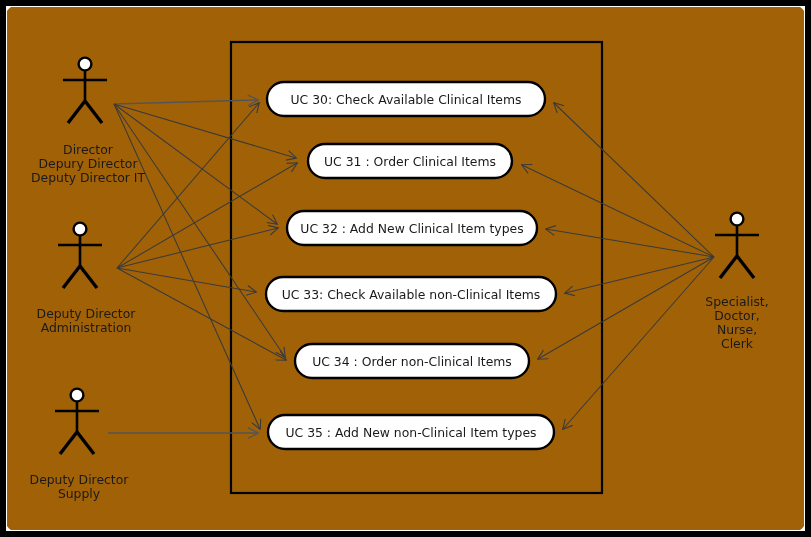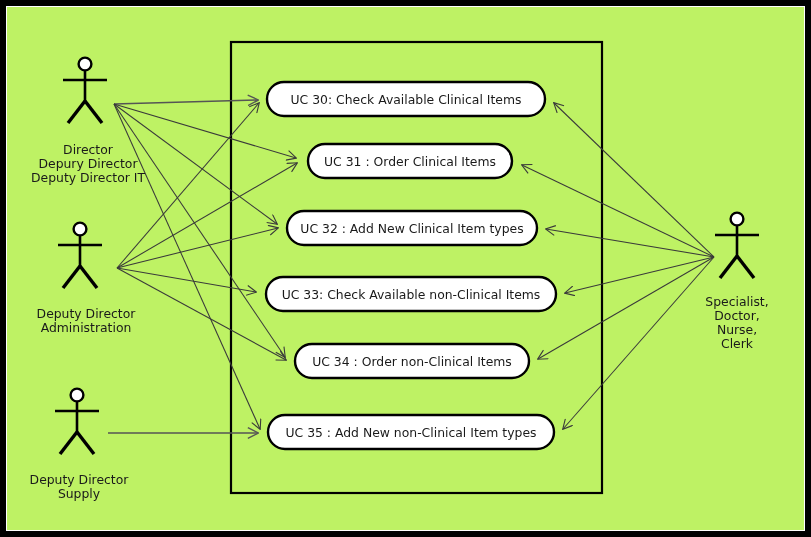--- a/index.html
+++ b/index.html
@@ -10,22 +10,23 @@
   body {
     width: 811px;
     height: 537px;
     font-family: "DejaVu Sans", sans-serif;
     overflow: hidden;
   }
   #diagram-root {
     position: relative;
     width: 811px;
     height: 537px;
-    background: #bef264;
+    background: #a16207;
     box-sizing: border-box;
+    border-radius: 30px;
   }
   #frame-border {
     position: absolute;
     left: 0; top: 0;
     width: 811px; height: 537px;
     box-sizing: border-box;
     border: 6px solid #000000;
     pointer-events: none;
   }
   #frame-inner-line {

